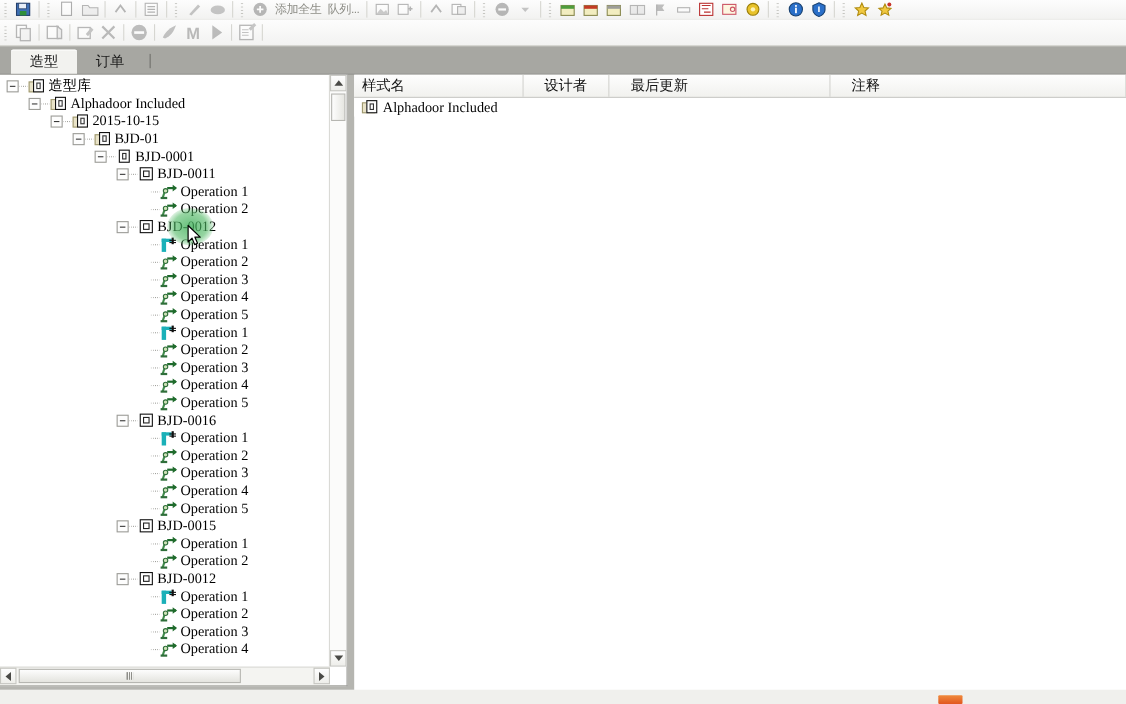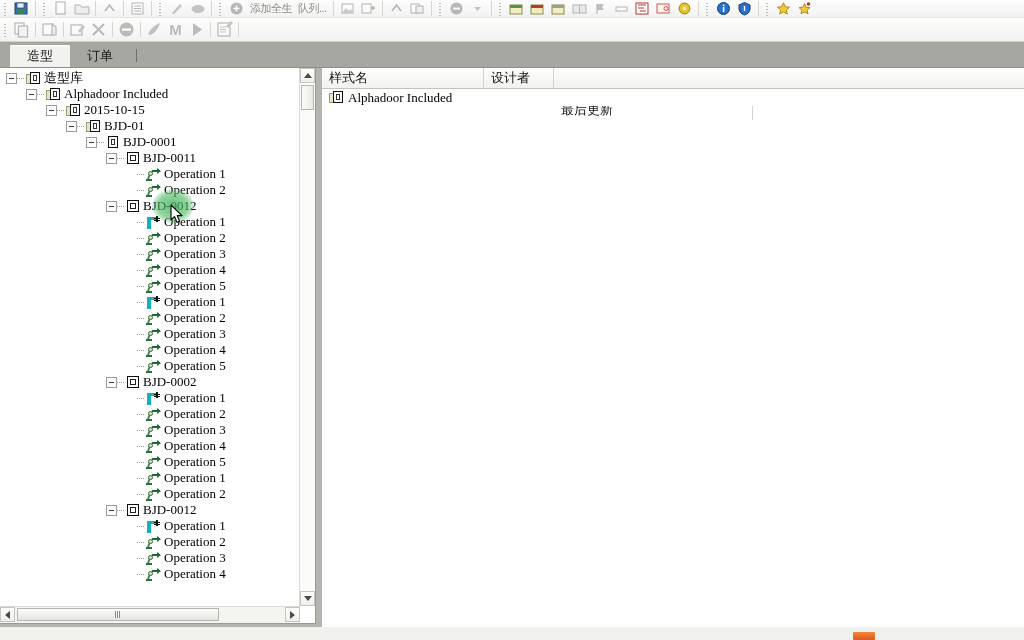--- a/index.html
+++ b/index.html
@@ -134,21 +134,21 @@
     background-image:repeating-linear-gradient(to right,#8e8e89 0 1px,transparent 1px 2px);}
   .tri{width:0;height:0;}
   .tri.up{border-left:4px solid transparent;border-right:4px solid transparent;border-bottom:5px solid #4a4a46;}
   .tri.down{border-left:4px solid transparent;border-right:4px solid transparent;border-top:5px solid #4a4a46;}
   .tri.left{border-top:4px solid transparent;border-bottom:4px solid transparent;border-right:5px solid #4a4a46;}
   .tri.right{border-top:4px solid transparent;border-bottom:4px solid transparent;border-left:5px solid #4a4a46;}
 
   
   #list-panel{position:absolute;left:322px;top:0;width:702px;height:572px;background:#ffffff;}
   #list-header{position:relative;height:20px;background:linear-gradient(#fefefe,#f1f1ee);
-    border-bottom:1px solid #c3c3be;display:flex;align-items:flex-start;}
+    border-bottom:1px solid #c3c3be;display:flex;align-items:flex-end;gap:12px;}
   .col-h{position:relative;height:20px;line-height:20px;font-size:13px;color:#111;
     padding-left:7px;box-sizing:border-box;border-right:1px solid #d3d3cf;
     white-space:nowrap;overflow:hidden;}
   #list-body{position:relative;background:#fff;}
   .list-row{height:17px;display:flex;align-items:center;white-space:nowrap;}
   .cell{height:17px;line-height:17px;font-size:13px;box-sizing:border-box;
     display:flex;align-items:center;overflow:hidden;
     font-family:"Liberation Serif","DejaVu Serif",serif;}
   .cell.name{padding-left:6px;gap:4px;}
   .cell.date{font-family:"Liberation Sans","DejaVu Sans",sans-serif;font-size:12px;}
@@ -651,21 +651,21 @@
               <span class="node-text">Operation 5</span>
             </div>
             <div class="node">
               <span class="spacer" style="width:106px"></span>
               <span class="expander"></span>
               <span class="dots"></span>
               <span class="ico-item">
                 <i class="i-out"></i>
                 <i class="i-in"></i>
               </span>
-              <span class="node-text">BJD-0002</span>
+              <span class="node-text">BJD-0016</span>
             </div>
             <div class="node">
               <span class="spacer" style="width:126px"></span>
               <span class="spacer" style="width:11px"></span>
               <span class="dots"></span>
               <span class="ico-op1">
                 <i class="v"></i>
                 <i class="h"></i>
                 <i class="n"></i>
                 <i class="n2"></i>
@@ -717,20 +717,30 @@
               <span class="spacer" style="width:11px"></span>
               <span class="dots"></span>
               <span class="ico-op">
                 <i class="op-stem"></i>
                 <i class="op-head"></i>
                 <i class="op-arm"></i>
                 <i class="op-tip"></i>
                 <i class="op-foot"></i>
               </span>
               <span class="node-text">Operation 5</span>
+            </div>
+            <div class="node">
+              <span class="spacer" style="width:106px"></span>
+              <span class="expander"></span>
+              <span class="dots"></span>
+              <span class="ico-item">
+                <i class="i-out"></i>
+                <i class="i-in"></i>
+              </span>
+              <span class="node-text">BJD-0015</span>
             </div>
             <div class="node">
               <span class="spacer" style="width:126px"></span>
               <span class="spacer" style="width:11px"></span>
               <span class="dots"></span>
               <span class="ico-op">
                 <i class="op-stem"></i>
                 <i class="op-head"></i>
                 <i class="op-arm"></i>
                 <i class="op-tip"></i>
@@ -840,20 +850,21 @@
             <i class="tri right"></i>
           </div>
       </div>
     </div>
 
     <div id="list-panel">
       <div id="list-header">
           <div class="col-h" style="width: 162px;"><span>样式名</span></div>
           <div class="col-h" style="width: 70px;"><span>设计者</span></div>
           <div class="col-h" style="width: 199px; margin-top: 32px;"><span>最后更新</span></div>
+          <div class="col-h" style="width: 271px;"><span>注释</span></div>
         </div>
       <div id="list-body">
           <div class="list-row">
             <div class="cell name" style="width:162px">
               <span class="ico-folder">
                 <i class="f-back"></i>
                 <i class="f-doc"></i>
               </span>
               <span>Alphadoor Included</span>
             </div>

